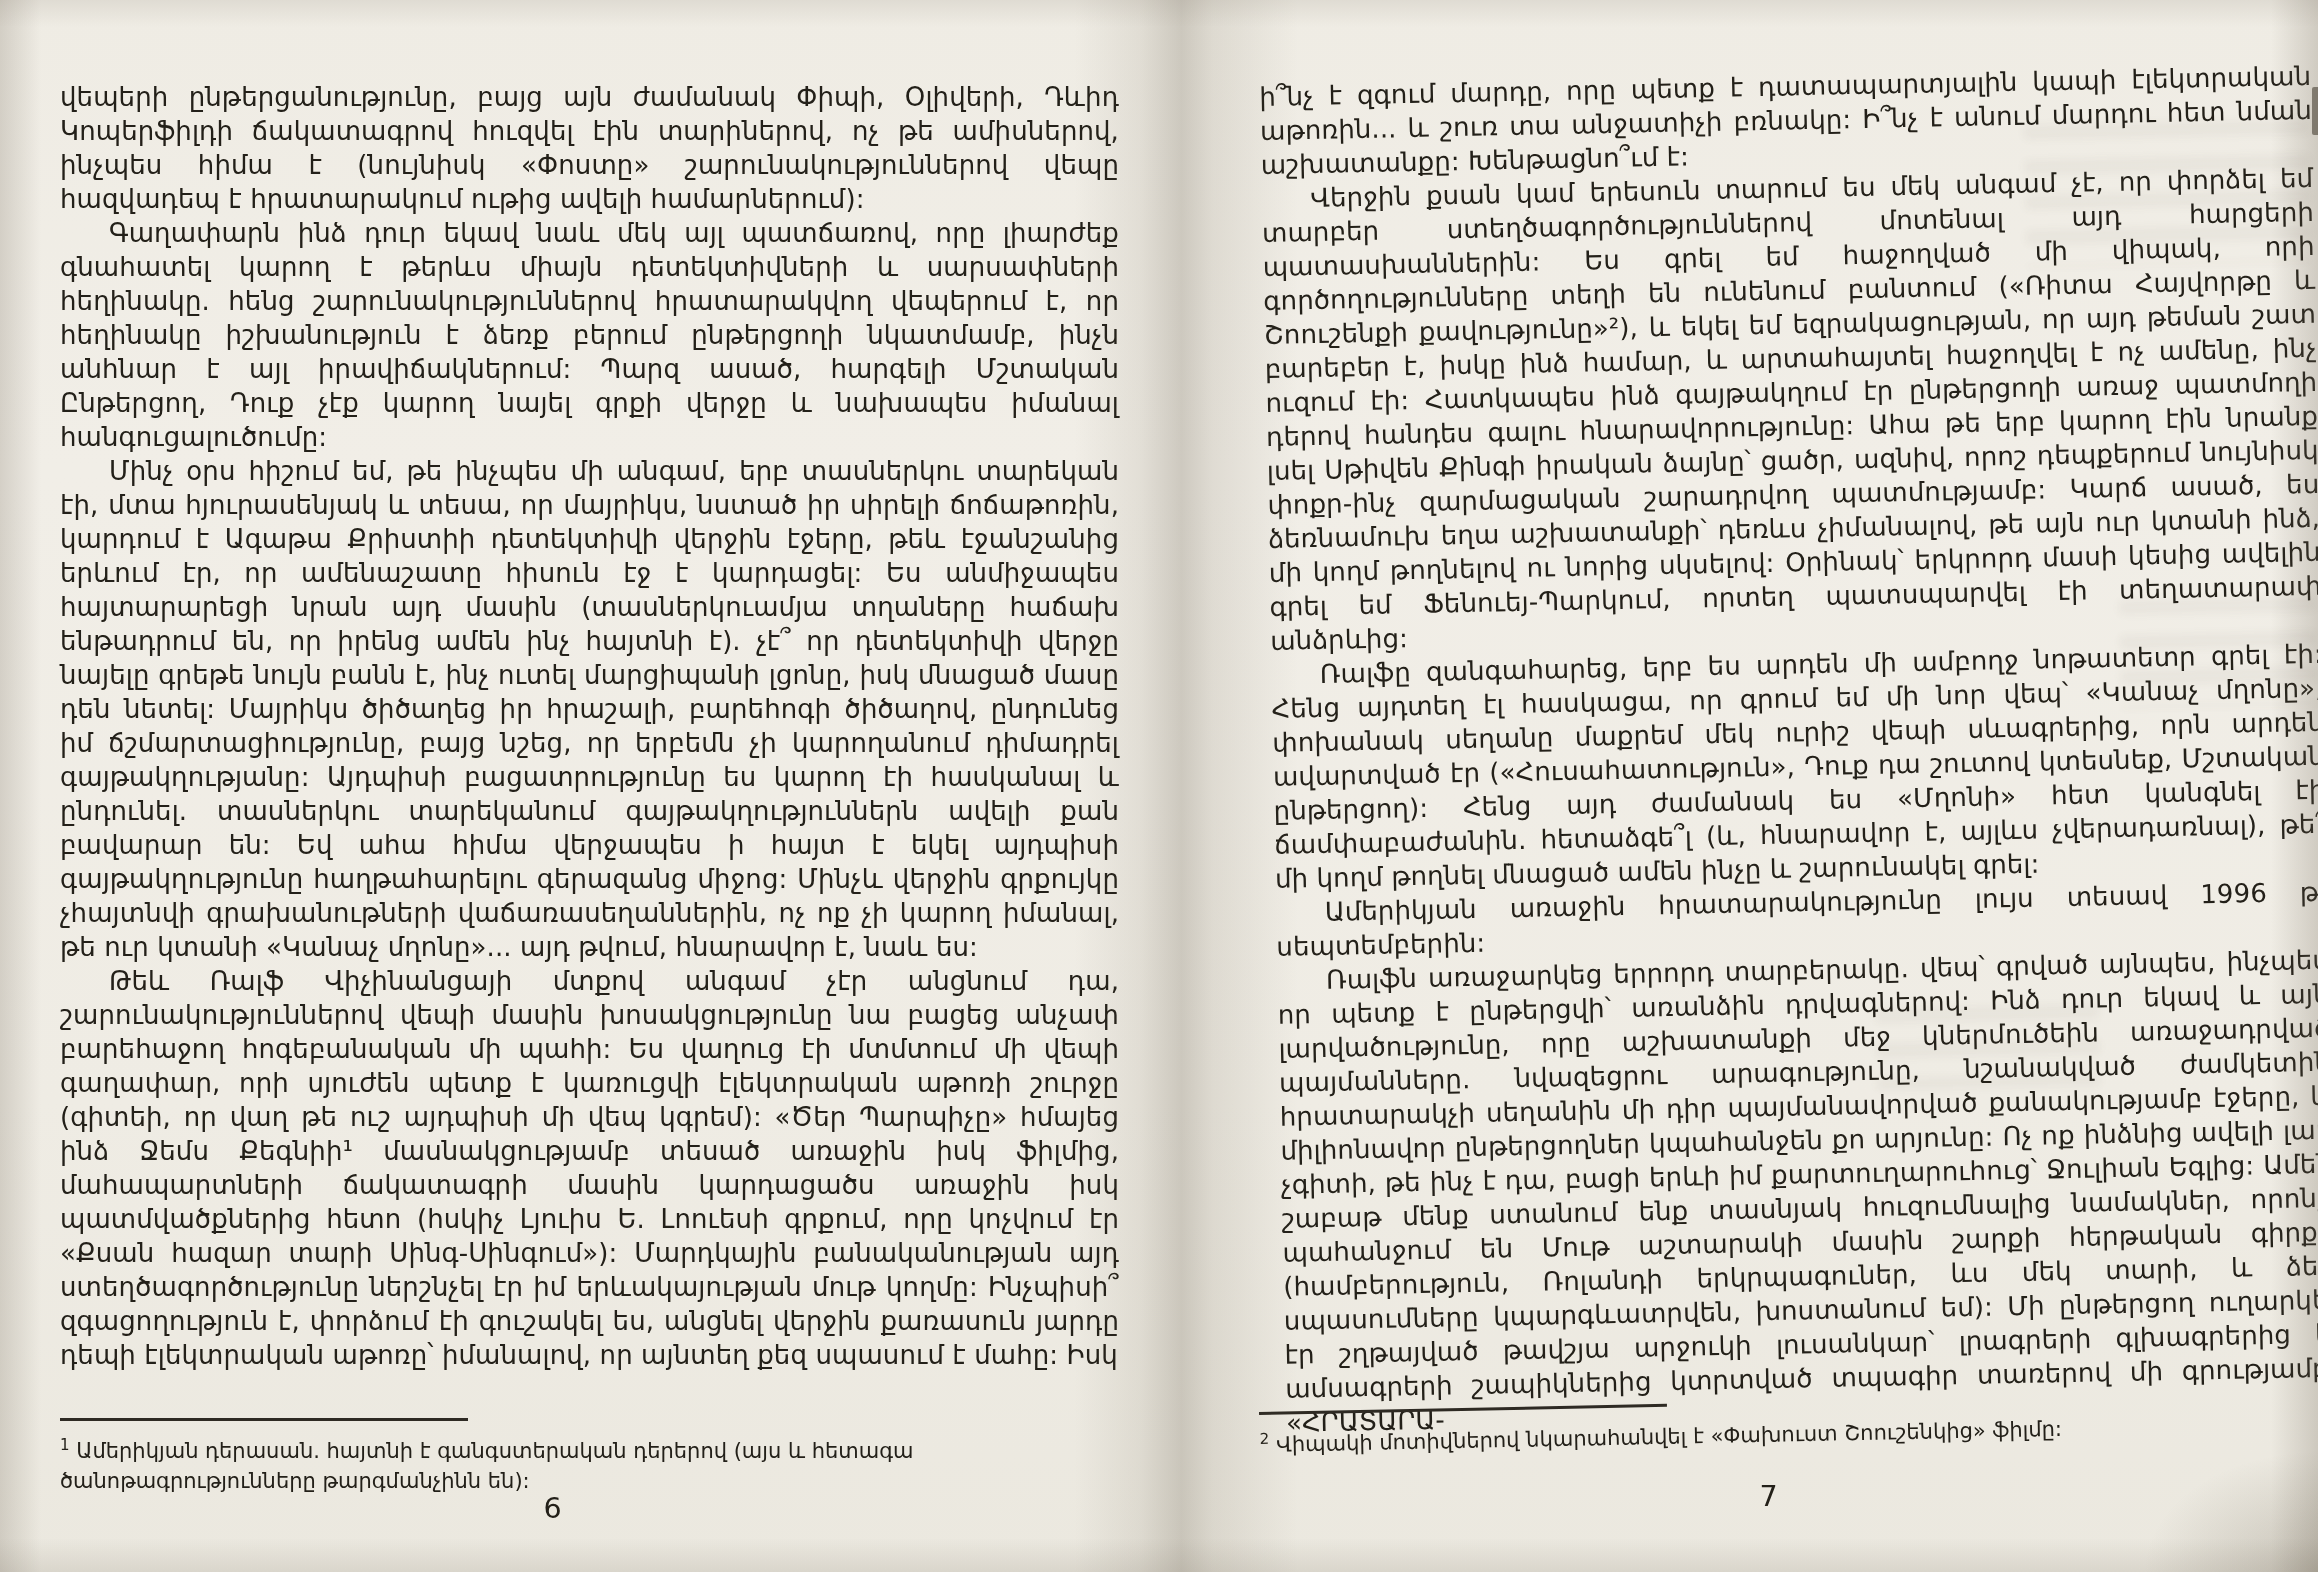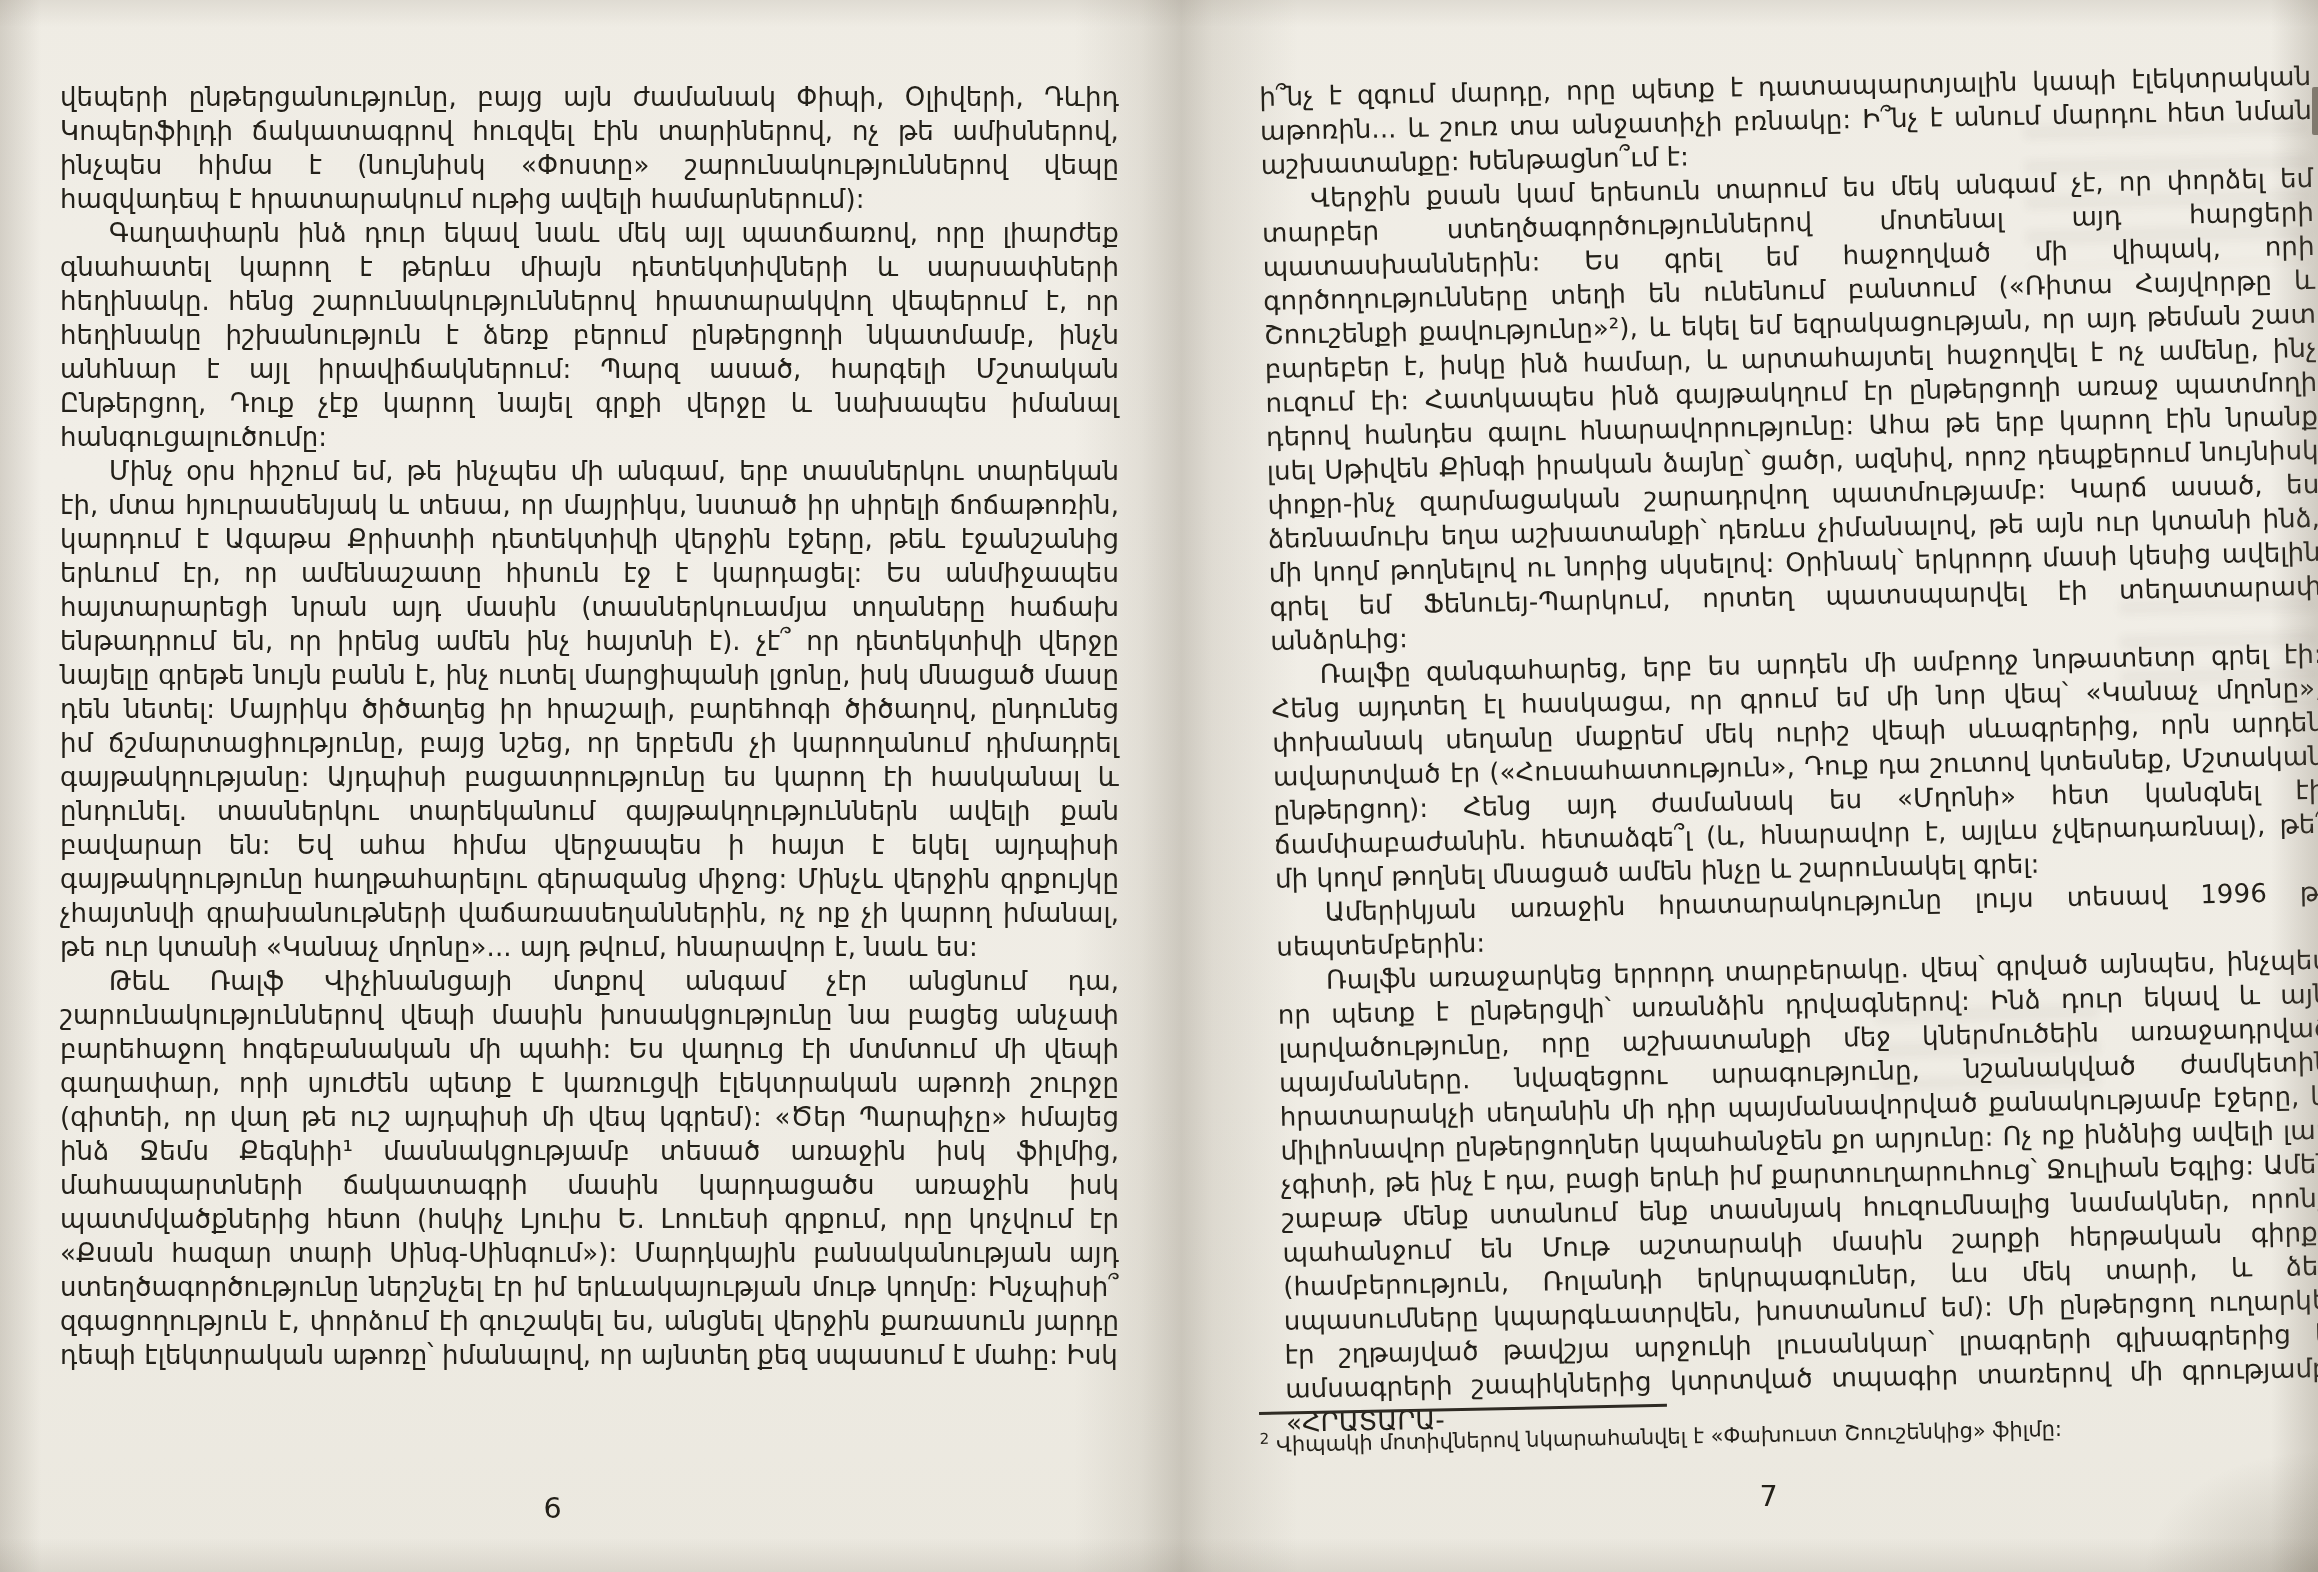--- a/index.html
+++ b/index.html
@@ -116,20 +116,26 @@
 
 <div id="scan">
 
   <section class="page-text" id="left-text">
     <p>վեպերի ընթերցանությունը, բայց այն ժամանակ Փիպի, Օլիվերի, Դևիդ Կոպերֆիլդի ճակատագրով հուզվել էին տարիներով, ոչ թե ամիսներով, ինչպես հիմա է (նույնիսկ «Փոստը» շարունակություններով վեպը հազվադեպ է հրատարակում ութից ավելի համարներում):</p>
     <p class="indent">Գաղափարն ինձ դուր եկավ նաև մեկ այլ պատճառով, որը լիարժեք գնահատել կարող է թերևս միայն դետեկտիվների և սարսափների հեղինակը. հենց շարունակություններով հրատարակվող վեպերում է, որ հեղինակը իշխանություն է ձեռք բերում ընթերցողի նկատմամբ, ինչն անհնար է այլ իրավիճակներում: Պարզ ասած, հարգելի Մշտական Ընթերցող, Դուք չէք կարող նայել գրքի վերջը և նախապես իմանալ հանգուցալուծումը:</p>
     <p class="indent">Մինչ օրս հիշում եմ, թե ինչպես մի անգամ, երբ տասներկու տարեկան էի, մտա հյուրասենյակ և տեսա, որ մայրիկս, նստած իր սիրելի ճոճաթոռին, կարդում է Ագաթա Քրիստիի դետեկտիվի վերջին էջերը, թեև էջանշանից երևում էր, որ ամենաշատը հիսուն էջ է կարդացել: Ես անմիջապես հայտարարեցի նրան այդ մասին (տասներկուամյա տղաները հաճախ ենթադրում են, որ իրենց ամեն ինչ հայտնի է). չէ՞ որ դետեկտիվի վերջը նայելը գրեթե նույն բանն է, ինչ ուտել մարցիպանի լցոնը, իսկ մնացած մասը դեն նետել: Մայրիկս ծիծաղեց իր հրաշալի, բարեհոգի ծիծաղով, ընդունեց իմ ճշմարտացիությունը, բայց նշեց, որ երբեմն չի կարողանում դիմադրել գայթակղությանը: Այդպիսի բացատրությունը ես կարող էի հասկանալ և ընդունել. տասներկու տարեկանում գայթակղություններն ավելի քան բավարար են: Եվ ահա հիմա վերջապես ի հայտ է եկել այդպիսի գայթակղությունը հաղթահարելու գերազանց միջոց: Մինչև վերջին գրքույկը չհայտնվի գրախանութների վաճառասեղաններին, ոչ ոք չի կարող իմանալ, թե ուր կտանի «Կանաչ մղոնը»... այդ թվում, հնարավոր է, նաև ես:</p>
     <p class="indent">Թեև Ռալֆ Վիչինանցայի մտքով անգամ չէր անցնում դա, շարունակություններով վեպի մասին խոսակցությունը նա բացեց անչափ բարեհաջող հոգեբանական մի պահի: Ես վաղուց էի մտմտում մի վեպի գաղափար, որի սյուժեն պետք է կառուցվի էլեկտրական աթոռի շուրջը (գիտեի, որ վաղ թե ուշ այդպիսի մի վեպ կգրեմ): «Ծեր Պարպիչը» հմայեց ինձ Ջեմս Քեգնիի¹ մասնակցությամբ տեսած առաջին իսկ ֆիլմից, մահապարտների ճակատագրի մասին կարդացածս առաջին իսկ պատմվածքներից հետո (հսկիչ Լյուիս Ե. Լոուեսի գրքում, որը կոչվում էր «Քսան հազար տարի Սինգ-Սինգում»): Մարդկային բանականության այդ ստեղծագործությունը ներշնչել էր իմ երևակայության մութ կողմը: Ինչպիսի՞ զգացողություն է, փորձում էի գուշակել ես, անցնել վերջին քառասուն յարդը դեպի էլեկտրական աթոռը՝ իմանալով, որ այնտեղ քեզ սպասում է մահը: Իսկ</p>
   </section>
 
+  <div class="footnote" id="left-footnote">
+    <div class="footnote-rule"></div>
+    <div>
+      <sup>1</sup><span>Ամերիկյան դերասան. հայտնի է գանգստերական դերերով (այս և հետագա ծանոթագրությունները թարգմանչինն են):</span>
+    </div>
+  </div>
 
   <div class="page-number" id="left-page-number">6</div>
 
   <section class="page-text" id="right-text">
     <p>ի՞նչ է զգում մարդը, որը պետք է դատապարտյալին կապի էլեկտրական աթոռին... և շուռ տա անջատիչի բռնակը: Ի՞նչ է անում մարդու հետ նման աշխատանքը: Խենթացնո՞ւմ է:</p>
     <p class="indent">Վերջին քսան կամ երեսուն տարում ես մեկ անգամ չէ, որ փորձել եմ տարբեր ստեղծագործություններով մոտենալ այդ հարցերի պատասխաններին: Ես գրել եմ հաջողված մի վիպակ, որի գործողությունները տեղի են ունենում բանտում («Ռիտա Հայվորթը և Շոուշենքի քավությունը»²), և եկել եմ եզրակացության, որ այդ թեման շատ բարեբեր է, իսկը ինձ համար, և արտահայտել հաջողվել է ոչ ամենը, ինչ ուզում էի: Հատկապես ինձ գայթակղում էր ընթերցողի առաջ պատմողի դերով հանդես գալու հնարավորությունը: Ահա թե երբ կարող էին նրանք լսել Սթիվեն Քինգի իրական ձայնը՝ ցածր, ազնիվ, որոշ դեպքերում նույնիսկ փոքր-ինչ զարմացական շարադրվող պատմությամբ: Կարճ ասած, ես ձեռնամուխ եղա աշխատանքի՝ դեռևս չիմանալով, թե այն ուր կտանի ինձ, մի կողմ թողնելով ու նորից սկսելով: Օրինակ՝ երկրորդ մասի կեսից ավելին գրել եմ Ֆենուեյ-Պարկում, որտեղ պատսպարվել էի տեղատարափ անձրևից:</p>
     <p class="indent">Ռալֆը զանգահարեց, երբ ես արդեն մի ամբողջ նոթատետր գրել էի: Հենց այդտեղ էլ հասկացա, որ գրում եմ մի նոր վեպ՝ «Կանաչ մղոնը», փոխանակ սեղանը մաքրեմ մեկ ուրիշ վեպի սևագրերից, որն արդեն ավարտված էր («Հուսահատություն», Դուք դա շուտով կտեսնեք, Մշտական ընթերցող): Հենց այդ ժամանակ ես «Մղոնի» հետ կանգնել էի ճամփաբաժանին. հետաձգե՞լ (և, հնարավոր է, այլևս չվերադառնալ), թե՞ մի կողմ թողնել մնացած ամեն ինչը և շարունակել գրել:</p>
     <p class="indent">Ամերիկյան առաջին հրատարակությունը լույս տեսավ 1996 թ. սեպտեմբերին:</p>
     <p class="indent">Ռալֆն առաջարկեց երրորդ տարբերակը. վեպ՝ գրված այնպես, ինչպես որ պետք է ընթերցվի՝ առանձին դրվագներով: Ինձ դուր եկավ և այն լարվածությունը, որը աշխատանքի մեջ կներմուծեին առաջադրված պայմանները. նվազեցրու արագությունը, նշանակված ժամկետին հրատարակչի սեղանին մի դիր պայմանավորված քանակությամբ էջերը, և միլիոնավոր ընթերցողներ կպահանջեն քո արյունը: Ոչ ոք ինձնից ավելի լավ չգիտի, թե ինչ է դա, բացի երևի իմ քարտուղարուհուց՝ Ջուլիան Եգլից: Ամեն շաբաթ մենք ստանում ենք տասնյակ հուզումնալից նամակներ, որոնք պահանջում են Մութ աշտարակի մասին շարքի հերթական գիրքը (համբերություն, Ռոլանդի երկրպագուներ, ևս մեկ տարի, և ձեր սպասումները կպարգևատրվեն, խոստանում եմ): Մի ընթերցող ուղարկել էր շղթայված թավշյա արջուկի լուսանկար՝ լրագրերի գլխագրերից և ամսագրերի շապիկներից կտրտված տպագիր տառերով մի գրությամբ. «ՀՐԱՏԱՐԱ-</p>
   </section>

